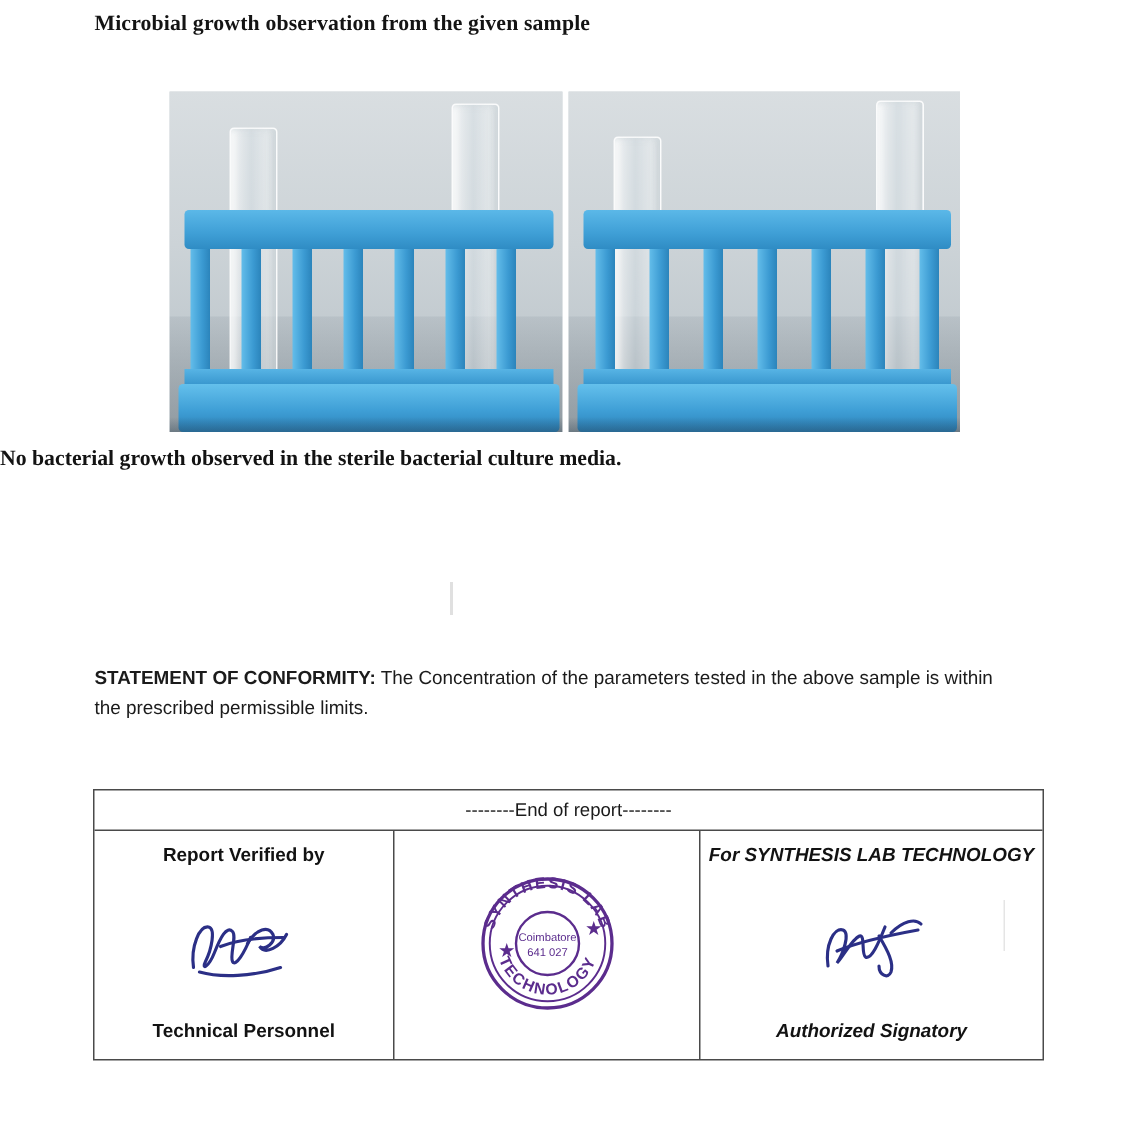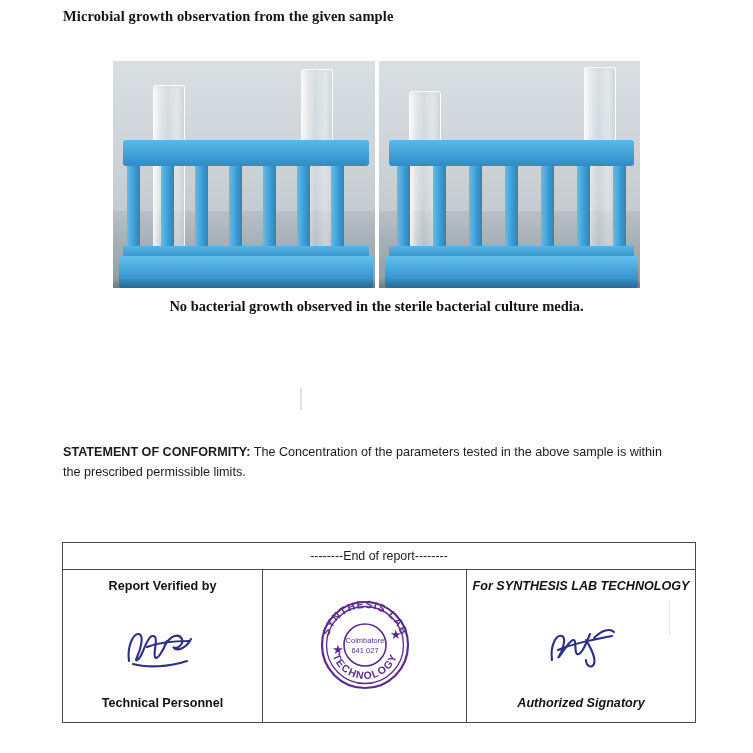--- a/index.html
+++ b/index.html
@@ -119,21 +119,20 @@
     left: 0; right: 0; bottom: 0;
     height: 10px;
     background: linear-gradient(180deg, rgba(40,60,75,0.0), rgba(40,60,75,0.35));
   }
 
   .caption {
     position: absolute;
     left: 0;
     right: 0;
     top: 298px;
-    text-align: center;
     font-family: "Liberation Serif", serif;
     font-weight: bold;
     font-size: 14.5px;
     color: #131313;
   }
 
   
   .conformity {
     position: absolute;
     left: 63px;
@@ -145,21 +144,21 @@
   }
   .conformity .lbl {
     font-weight: bold;
     text-align: center;
   }
 
   
   .sig-table {
     position: absolute;
     left: 62px;
-    top: 542px;
+    top: 526px;
     width: 634px;
     border: 1px solid #4a4a4a;
     box-sizing: border-box;
   }
   .sig-endrow {
     height: 26px;
     border-bottom: 1px solid #4a4a4a;
     display: flex;
     align-items: center;
     justify-content: center;

